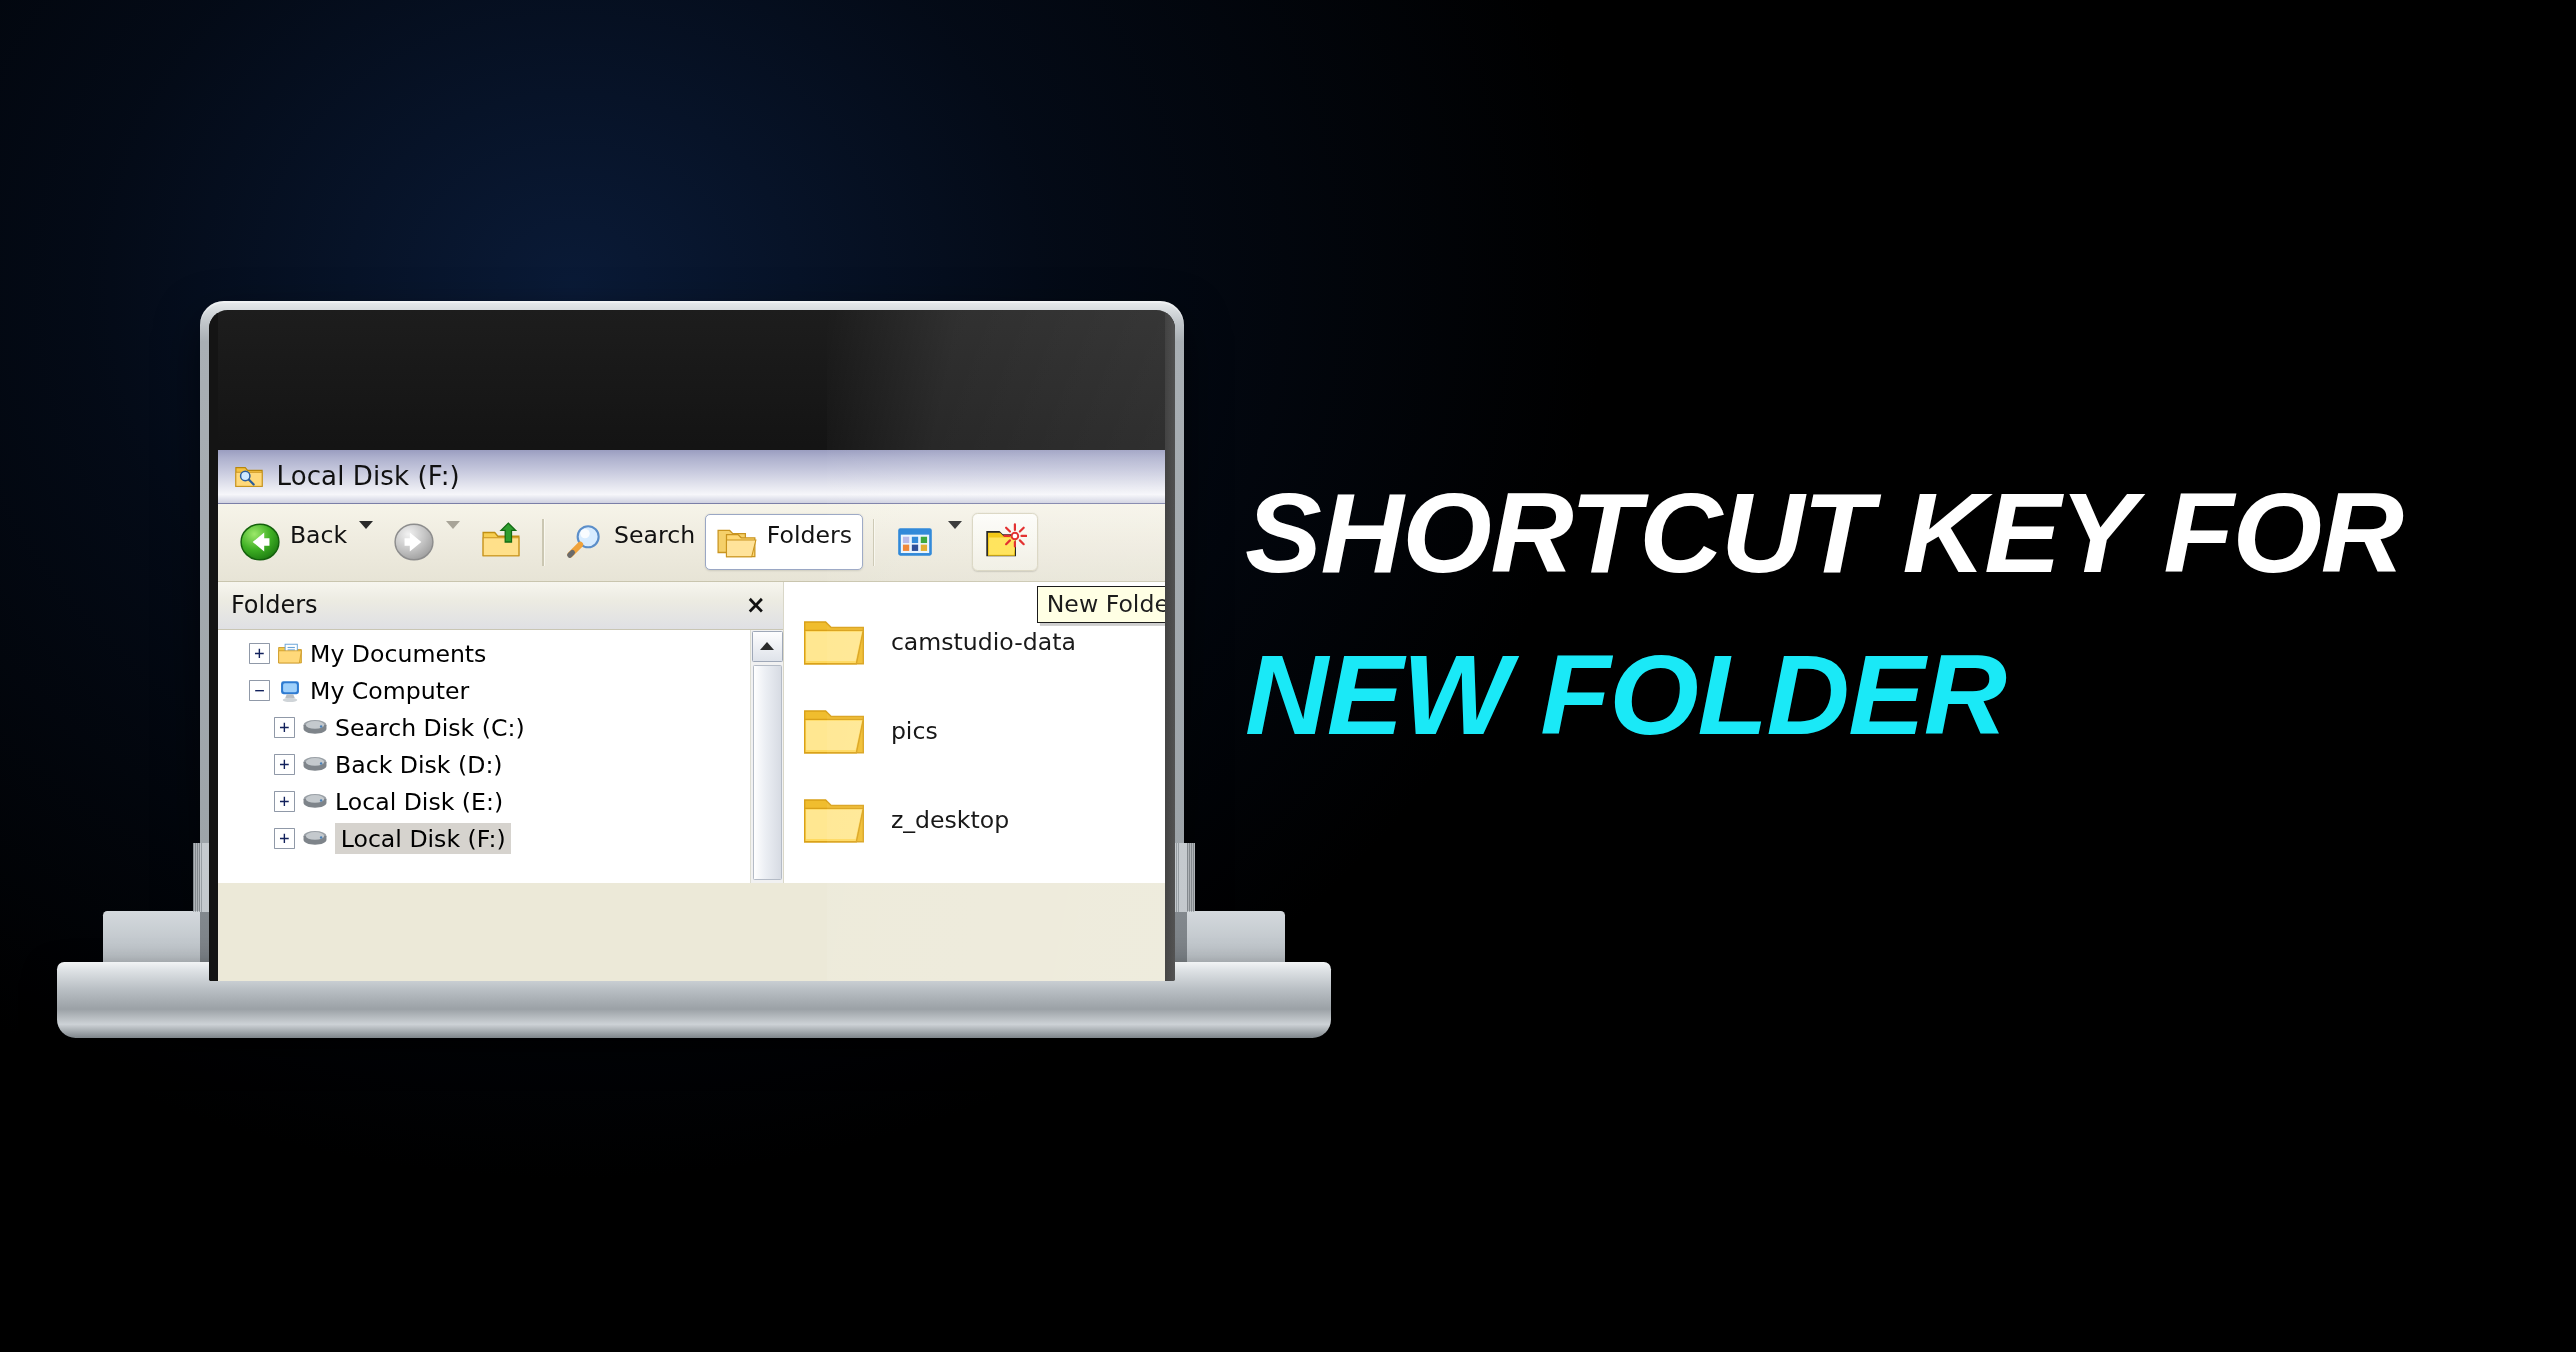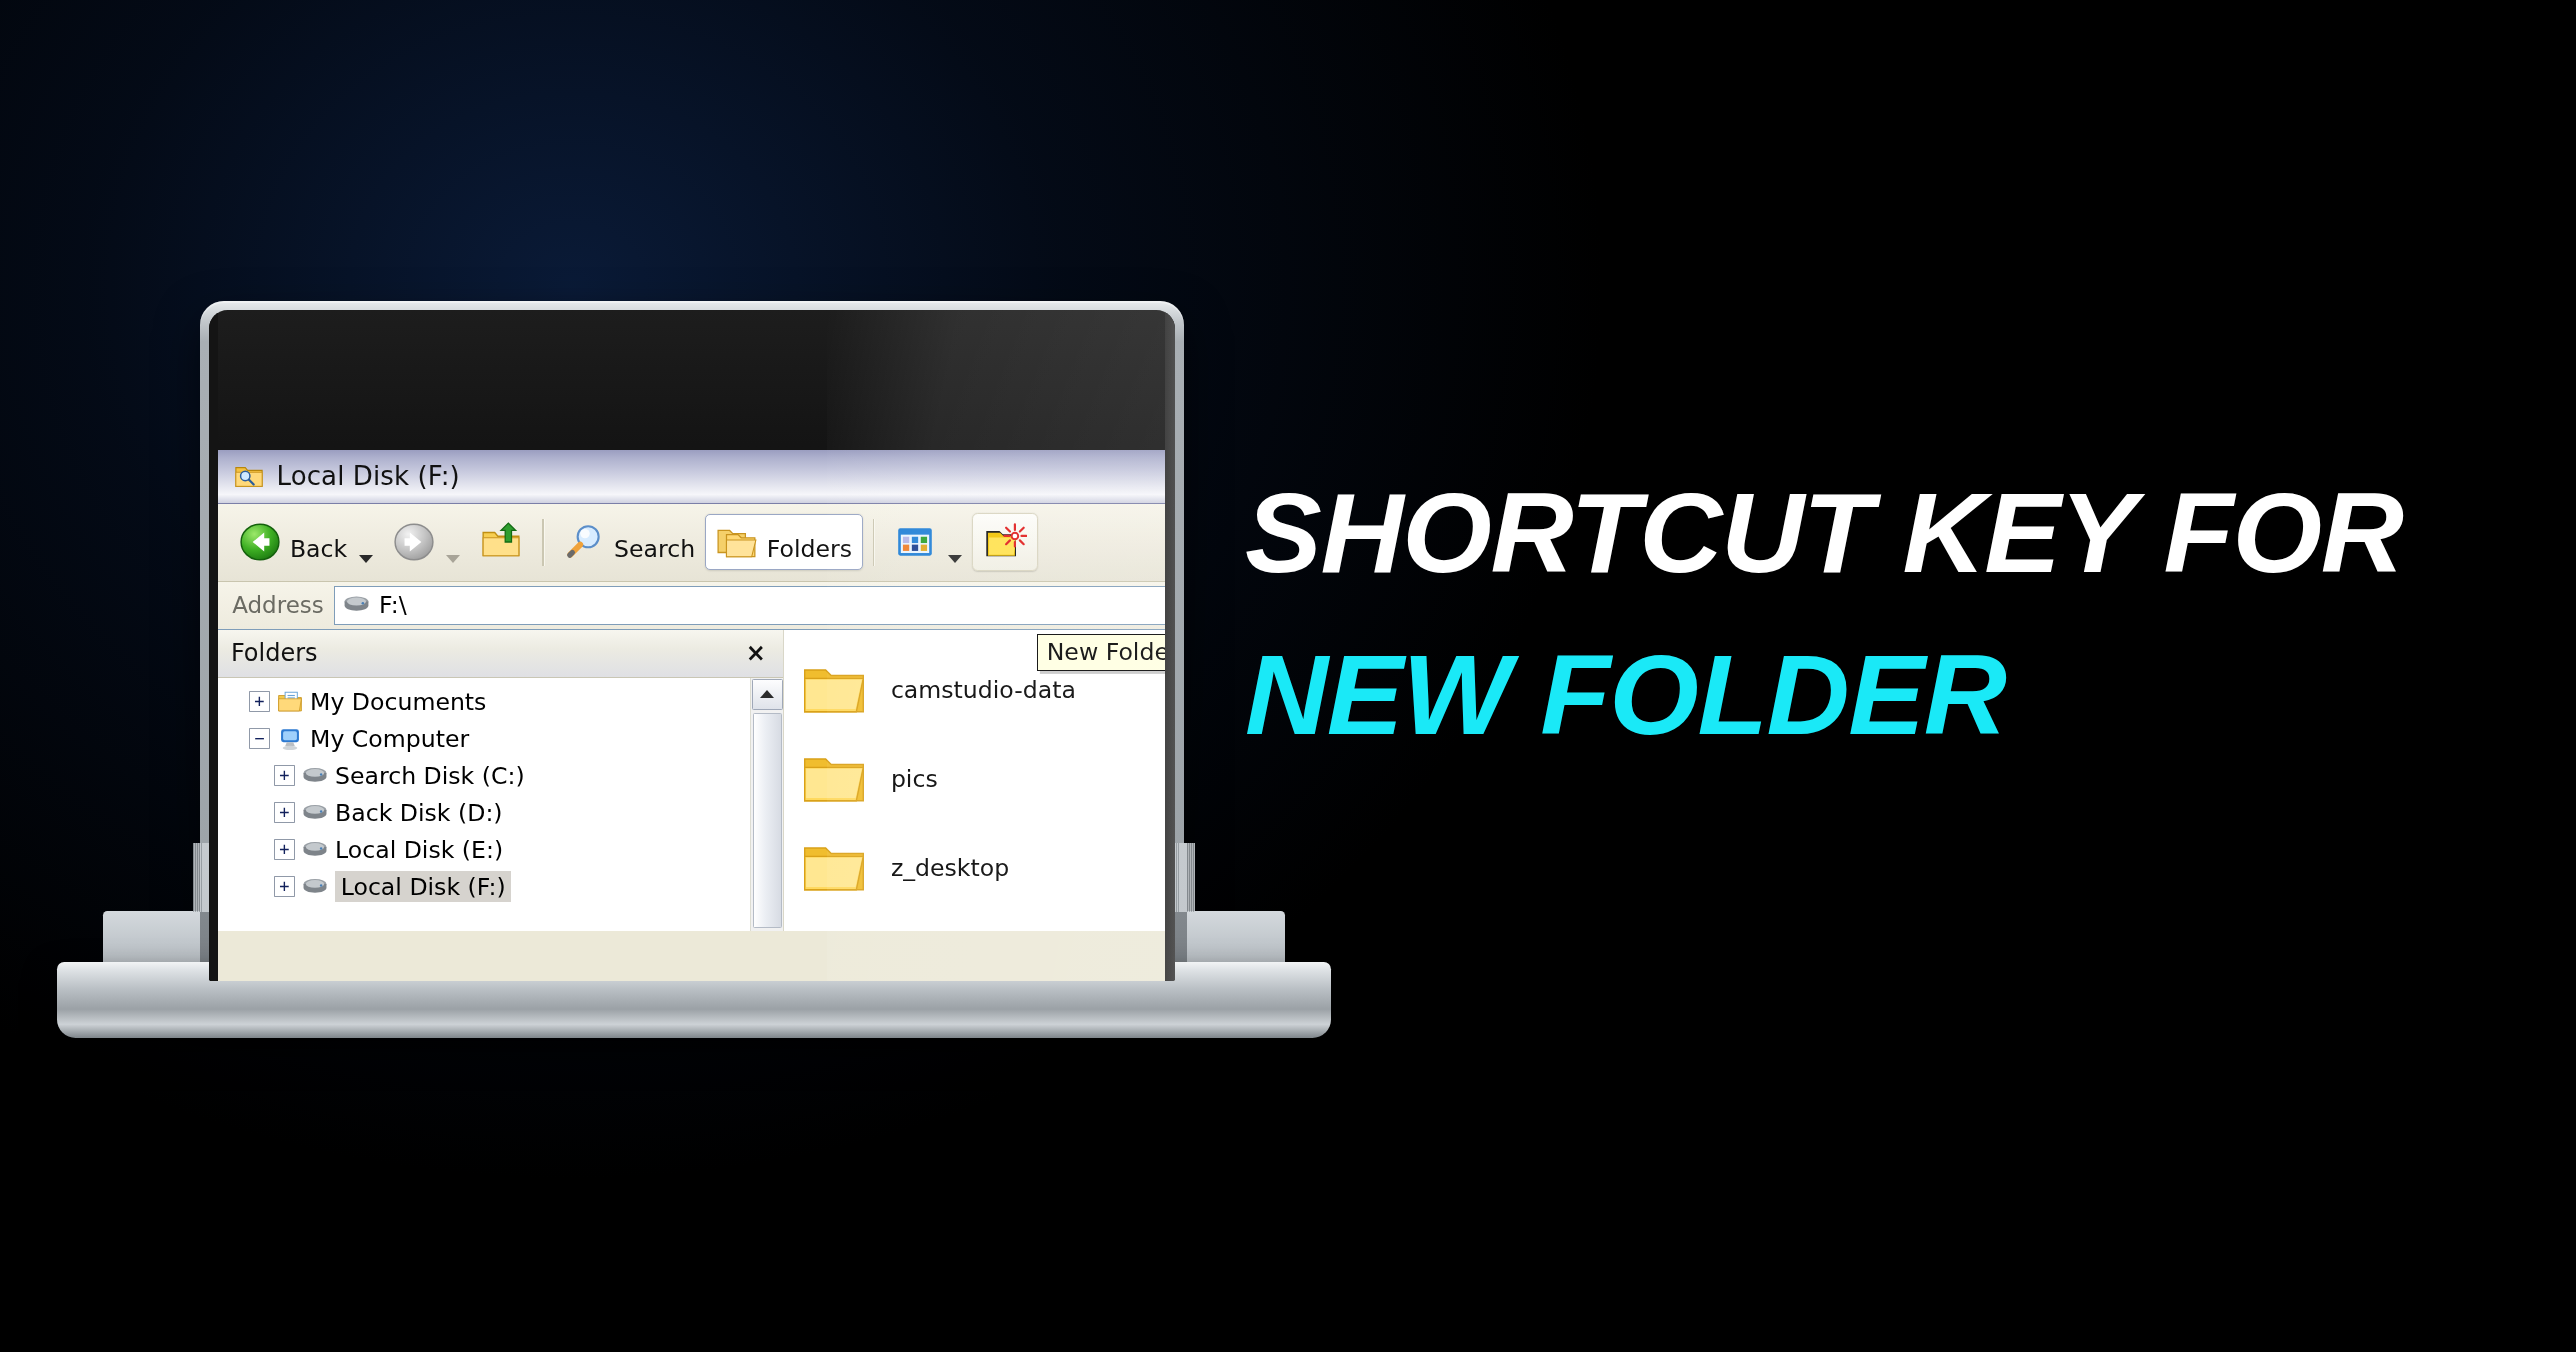--- a/index.html
+++ b/index.html
@@ -120,21 +120,21 @@
     background:linear-gradient(180deg,#f4f2e5 0%,#ecead9 60%,#e6e3d0 100%);
     border-bottom:0.7px solid #d6d2bd;
   }
   .menubar .mi{font-size:23.6px;color:#111;padding:4.3px 15.7px;cursor:default;}
 
   .toolbar{
     height:77px;display:flex;align-items:center;gap:0;padding:0 11.4px;
     background:linear-gradient(180deg,#f6f4e9 0%,#efece0 46%,#e7e4d6 100%);
     border-bottom:1.4px solid #c9c5ae;
   }
-  .tb-btn{display:flex;align-items:flex-end;gap:8.6px;padding:5.7px 10px;border-radius:2.9px;}
+  .tb-btn{display:flex;align-items:flex-start;gap:8.6px;padding:5.7px 10px;border-radius:2.9px;}
   .tb-btn .lbl{font-size:23.6px;color:#111;}
   .tb-sep{width:1.4px;height:47px;background:#cbc7b2;margin:0 10px;box-shadow:0.7px 0 0 #fdfcf5;}
   .caret{width:0;height:0;border-left:7.9px solid transparent;border-right:7.9px solid transparent;border-top:8.6px solid #2a2a2a;margin-left:2.9px;}
   .caret.dim{border-top-color:#a8a498;}
   .tb-pressed{
     background:#fff;border:1.4px solid #9aa7c4;border-radius:5px;
     box-shadow:0 0.7px 2.1px rgba(0,0,0,.12);
   }
   .tb-hover{
     background:linear-gradient(180deg,#fdfdf9,#f0eee3);
@@ -332,32 +332,20 @@
                     <path d="M29 20 L29 24"></path>
                     <path d="M24.5 18.5 L21 22"></path>
                   <path d="M24 14.5 L19.5 14.5"></path>
                     <path d="M24.5 10.5 L21 7"></path>
                 </g>
                 <circle cx="29" cy="14.5" r="3" fill="#fff" stroke="#e01b1b" stroke-width="1.8"></circle>
               </svg>
             </div>
           </div>
 
-          <div class="addressbar">
-            <div class="addr-label">Address</div>
-            <div class="addr-field">
-              <svg width="27" height="21.5" viewBox="0 0 34 26">
-                <ellipse cx="17" cy="9" rx="15" ry="6.5" fill="#9aa0a6"></ellipse>
-                <path d="M2 9v5c0 3.6 6.7 6.5 15 6.5S32 17.6 32 14V9z" fill="#7e848a"></path>
-                <ellipse cx="17" cy="9" rx="12" ry="5" fill="#c4c9cd"></ellipse>
-                <circle cx="25" cy="11" r="1.6" fill="#4a7fb5"></circle>
-              </svg>
-              <span class="txt">F:\</span>
-            </div>
-          </div>
 
           <div class="body">
 
             <div class="tree-pane">
               <div class="tree-head">
                 <span class="t">Folders</span>
                 <span class="x">×</span>
               </div>
               <div class="tree-body">
                 <div class="tree-items">

